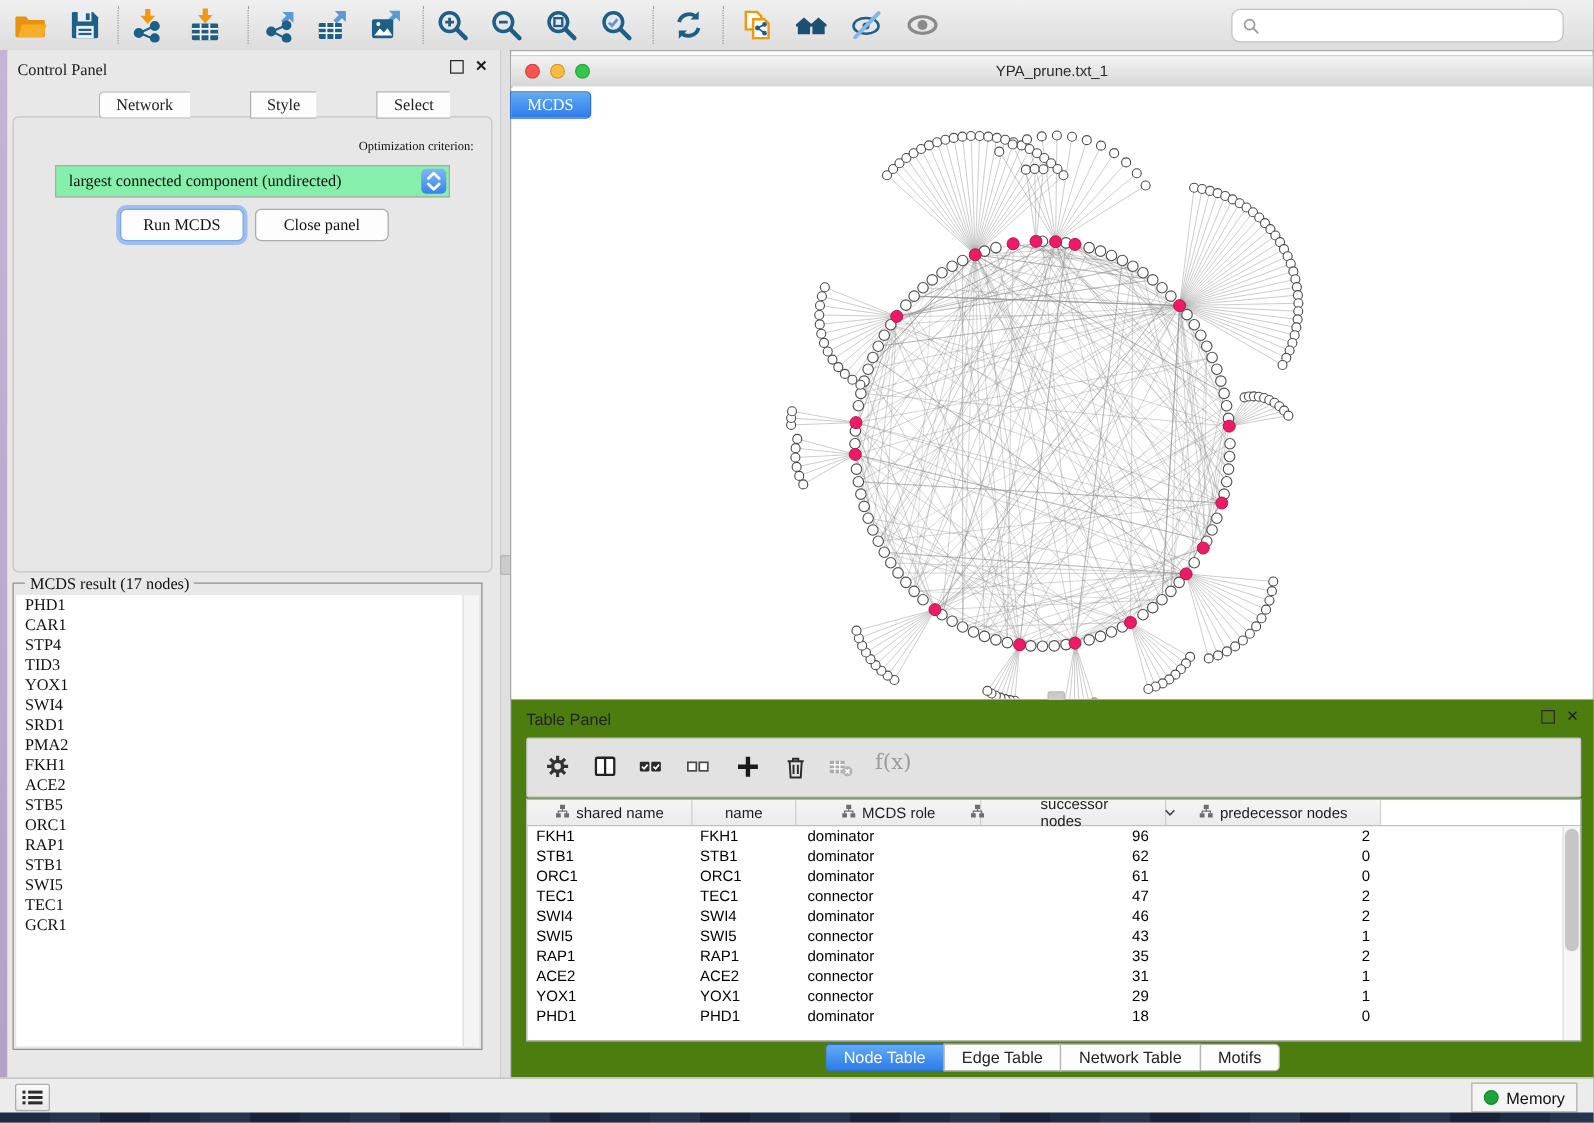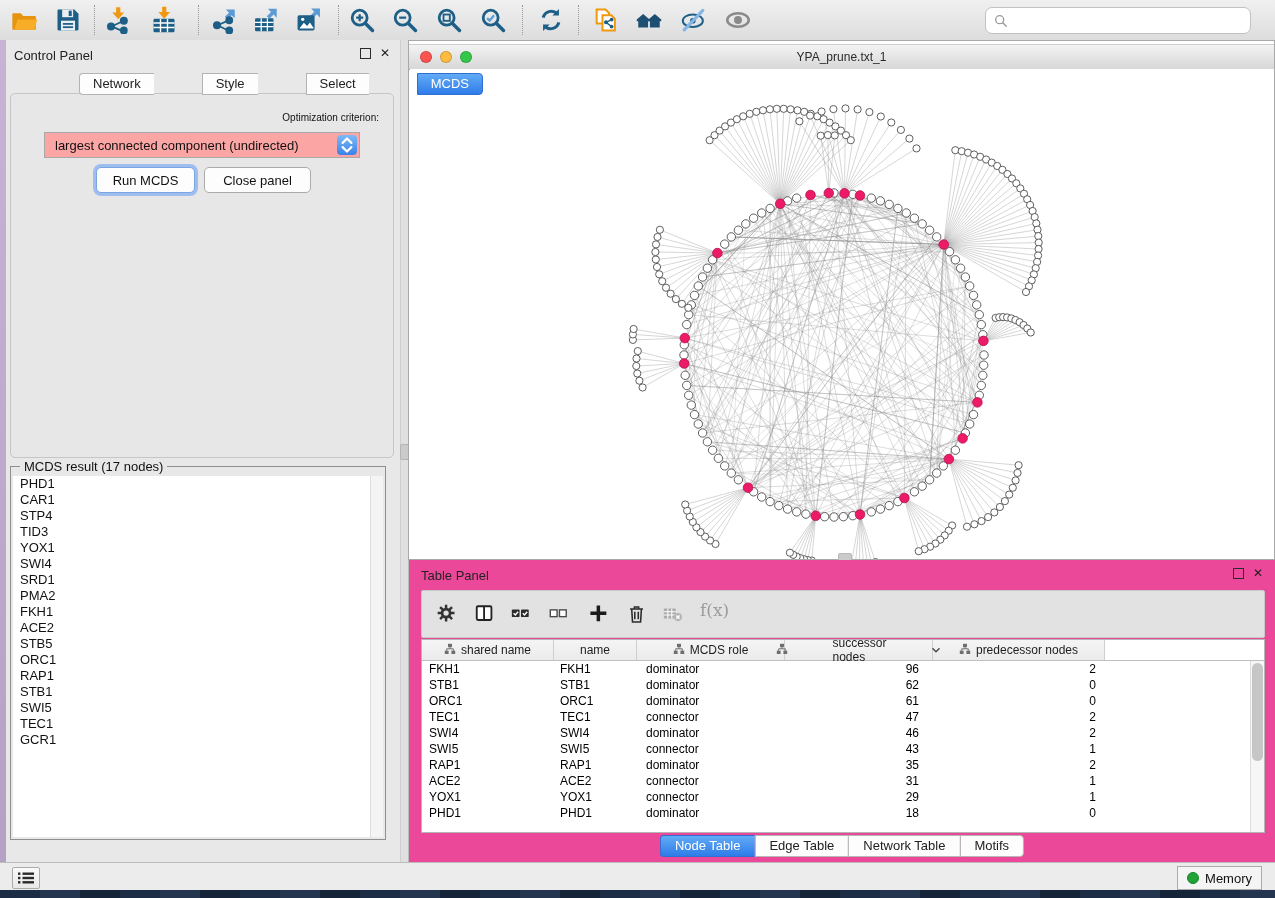--- a/index.html
+++ b/index.html
@@ -14,35 +14,35 @@
   .tsep{position:absolute;top:5px;height:30px;border-left:1px dotted #999;}
   #search-box{position:absolute;left:985px;top:7px;width:264px;height:25px;background:#fff;
               border:1px solid #c2c2c2;border-radius:7px;display:flex;align-items:center;}
   #search-box svg{width:14px;height:14px;margin-left:8px;}
   #search-input{border:none;outline:none;flex:1;height:20px;font:13px "Liberation Sans",sans-serif;background:transparent;padding:0 6px;}
   
   #wp-left{position:absolute;left:0;top:40px;width:6px;height:822px;background:linear-gradient(180deg,#c5b4d4,#b3a2c4);}
   #wp-bottom{position:absolute;left:0;top:890px;width:1275px;height:8px;
              background:repeating-linear-gradient(90deg,#1c2c44 0 40px,#24364f 40px 80px,#16243a 80px 120px);}
   
-  #control-panel{position:absolute;left:6px;top:40px;width:394px;height:822px;background:#e8e8e8;border-right:1px solid #a21caf;}
+  #control-panel{position:absolute;left:6px;top:40px;width:394px;height:822px;background:#e8e8e8;border-right:1px solid #a21caf;font-family:Liberation Serif, serif;}
   .panel-title{position:absolute;left:8px;top:8px;font-size:13px;color:#222;}
   .win-btns{position:absolute;top:8px;right:10px;display:flex;gap:9px;align-items:center;}
   .float-btn{width:9px;height:9px;border:1.4px solid #2b2b2b;display:inline-block;cursor:pointer;}
   .close-btn{font-size:12px;font-weight:700;color:#1c1c1c;cursor:pointer;line-height:11px;}
   #cp-tabs{position:absolute;left:73px;top:33px;display:flex;z-index:3;gap:48px;}
   .tab{height:20px;line-height:20px;padding:0 13px;background:#fdfdfd;border:1px solid #b3b3b3;
        border-right:none;font-size:13px;color:#222;cursor:pointer;}
   .tab:first-child{border-radius:4px 0 0 4px;}
   .tab:last-child{border-right:1px solid #b3b3b3;border-radius:0 4px 4px 0;}
   .tab.active{background:linear-gradient(#62abf6,#2f7ce8);color:#fff;border-color:#2f6fd0;}
   #cp-card{position:absolute;left:4px;top:53px;width:382px;height:363px;background:#e7e7e7;
            border:1px solid #c6c6c6;border-radius:5px;}
   #opt-label{position:absolute;left:0;right:14px;top:18px;text-align:right;font-size:10px;color:#111;}
-  #criterion-select{position:absolute;left:33px;top:38px;width:314px;height:24px;background:#fca5a5;
+  #criterion-select{position:absolute;left:33px;top:38px;width:314px;height:24px;background:#86efac;
            border:1px solid #a9a9a9;border-radius:0;display:flex;align-items:center;cursor:pointer;}
   #criterion-select .sel-text{flex:1;padding-left:10px;font-size:13px;color:#111;white-space:nowrap;}
   .stepper{width:20px;height:20px;margin-right:2px;border-radius:4px;background:linear-gradient(#7db9f7,#3a82e8);
            display:flex;align-items:center;justify-content:center;}
   .btn{position:absolute;height:24px;background:#fdfdfd;border:1px solid #ababab;border-radius:5px;
        font-size:13px;color:#111;display:flex;align-items:center;justify-content:center;cursor:pointer;}
   #run-btn{left:85px;top:73px;width:97px;box-shadow:0 0 0 3px rgba(97,156,245,.55);border-color:#7aa6e0;}
   #closepanel-btn{left:193px;top:73px;width:105px;}
   #result-group{position:absolute;left:4px;top:426px;width:374px;height:372px;border:1px solid #8f8f8f;}
   #result-legend{position:absolute;left:9px;top:-8px;background:#e8e8e8;padding:0 4px;font-size:13px;color:#111;}
@@ -54,21 +54,21 @@
   #v-grab{position:absolute;left:400px;top:444px;width:8px;height:14px;background:#cbcbcb;border:1px solid #b4b4b4;border-radius:2px;cursor:col-resize;}
   #h-grab{position:absolute;left:838px;top:553px;width:12px;height:7px;background:#cbcbcb;border:1px solid #b9b9b9;border-radius:2px;cursor:row-resize;}
   
   #network-window{position:absolute;left:408px;top:40px;width:867px;height:520px;background:#fff;border:1px solid #a8a8a8;box-sizing:border-box;}
   #net-titlebar{position:absolute;left:0;top:3px;width:100%;height:24px;background:linear-gradient(#f3f3f3,#d7d7d7);
                 border-top:1px solid #cfcfcf;border-bottom:1px solid #a6a6a6;}
   .tl{position:absolute;top:6px;width:12px;height:12px;border-radius:50%;border:1px solid rgba(0,0,0,.18);box-sizing:border-box;cursor:pointer;}
   #net-title{position:absolute;left:0;right:0;top:5px;text-align:center;font-size:12px;color:#2b2b2b;}
   #net-canvas{position:absolute;left:1px;top:28px;width:864px;height:490px;background:#fff;overflow:hidden;}
   
-  #table-panel{position:absolute;left:408px;top:560px;width:867px;height:302px;background:#ec4899;border-left:1px solid #bdbdbd;box-sizing:border-box;}
+  #table-panel{position:absolute;left:408px;top:560px;width:867px;height:302px;background:#4d7c0f;border-left:1px solid #bdbdbd;box-sizing:border-box;}
   #tp-title{position:absolute;left:12px;top:8px;font-size:13px;color:#222;}
   #tp-toolbar{position:absolute;left:12px;top:30px;right:10px;height:46px;background:#e2e2e2;border:1px solid #c9c9c9;border-radius:2px;}
   .tpi{position:absolute;top:12px;width:22px;height:22px;cursor:pointer;}
   .tpi svg{width:100%;height:100%;}
   #fx-icon{font-family:"DejaVu Serif",serif;font-size:17px;color:#9b9b9b;top:9px;width:34px;}
   #node-table{position:absolute;left:12px;top:79px;right:10px;bottom:29px;background:#fff;border:1px solid #b5b5b5;}
   #thead{position:absolute;left:0;top:0;right:0;height:20px;display:flex;background:linear-gradient(#f5f5f5,#ebebeb);border-bottom:1px solid #c0c0c0;}
   .hcell{display:flex;align-items:center;justify-content:center;gap:5px;font-size:12px;color:#1d1d1d;
          border-right:1px solid #cfcfcf;box-sizing:border-box;}
   .h-shared{width:132px;} .h-name{width:83px;} .h-role{width:148px;} .h-succ{width:148px;gap:44px;} .h-pred{width:172px;}

